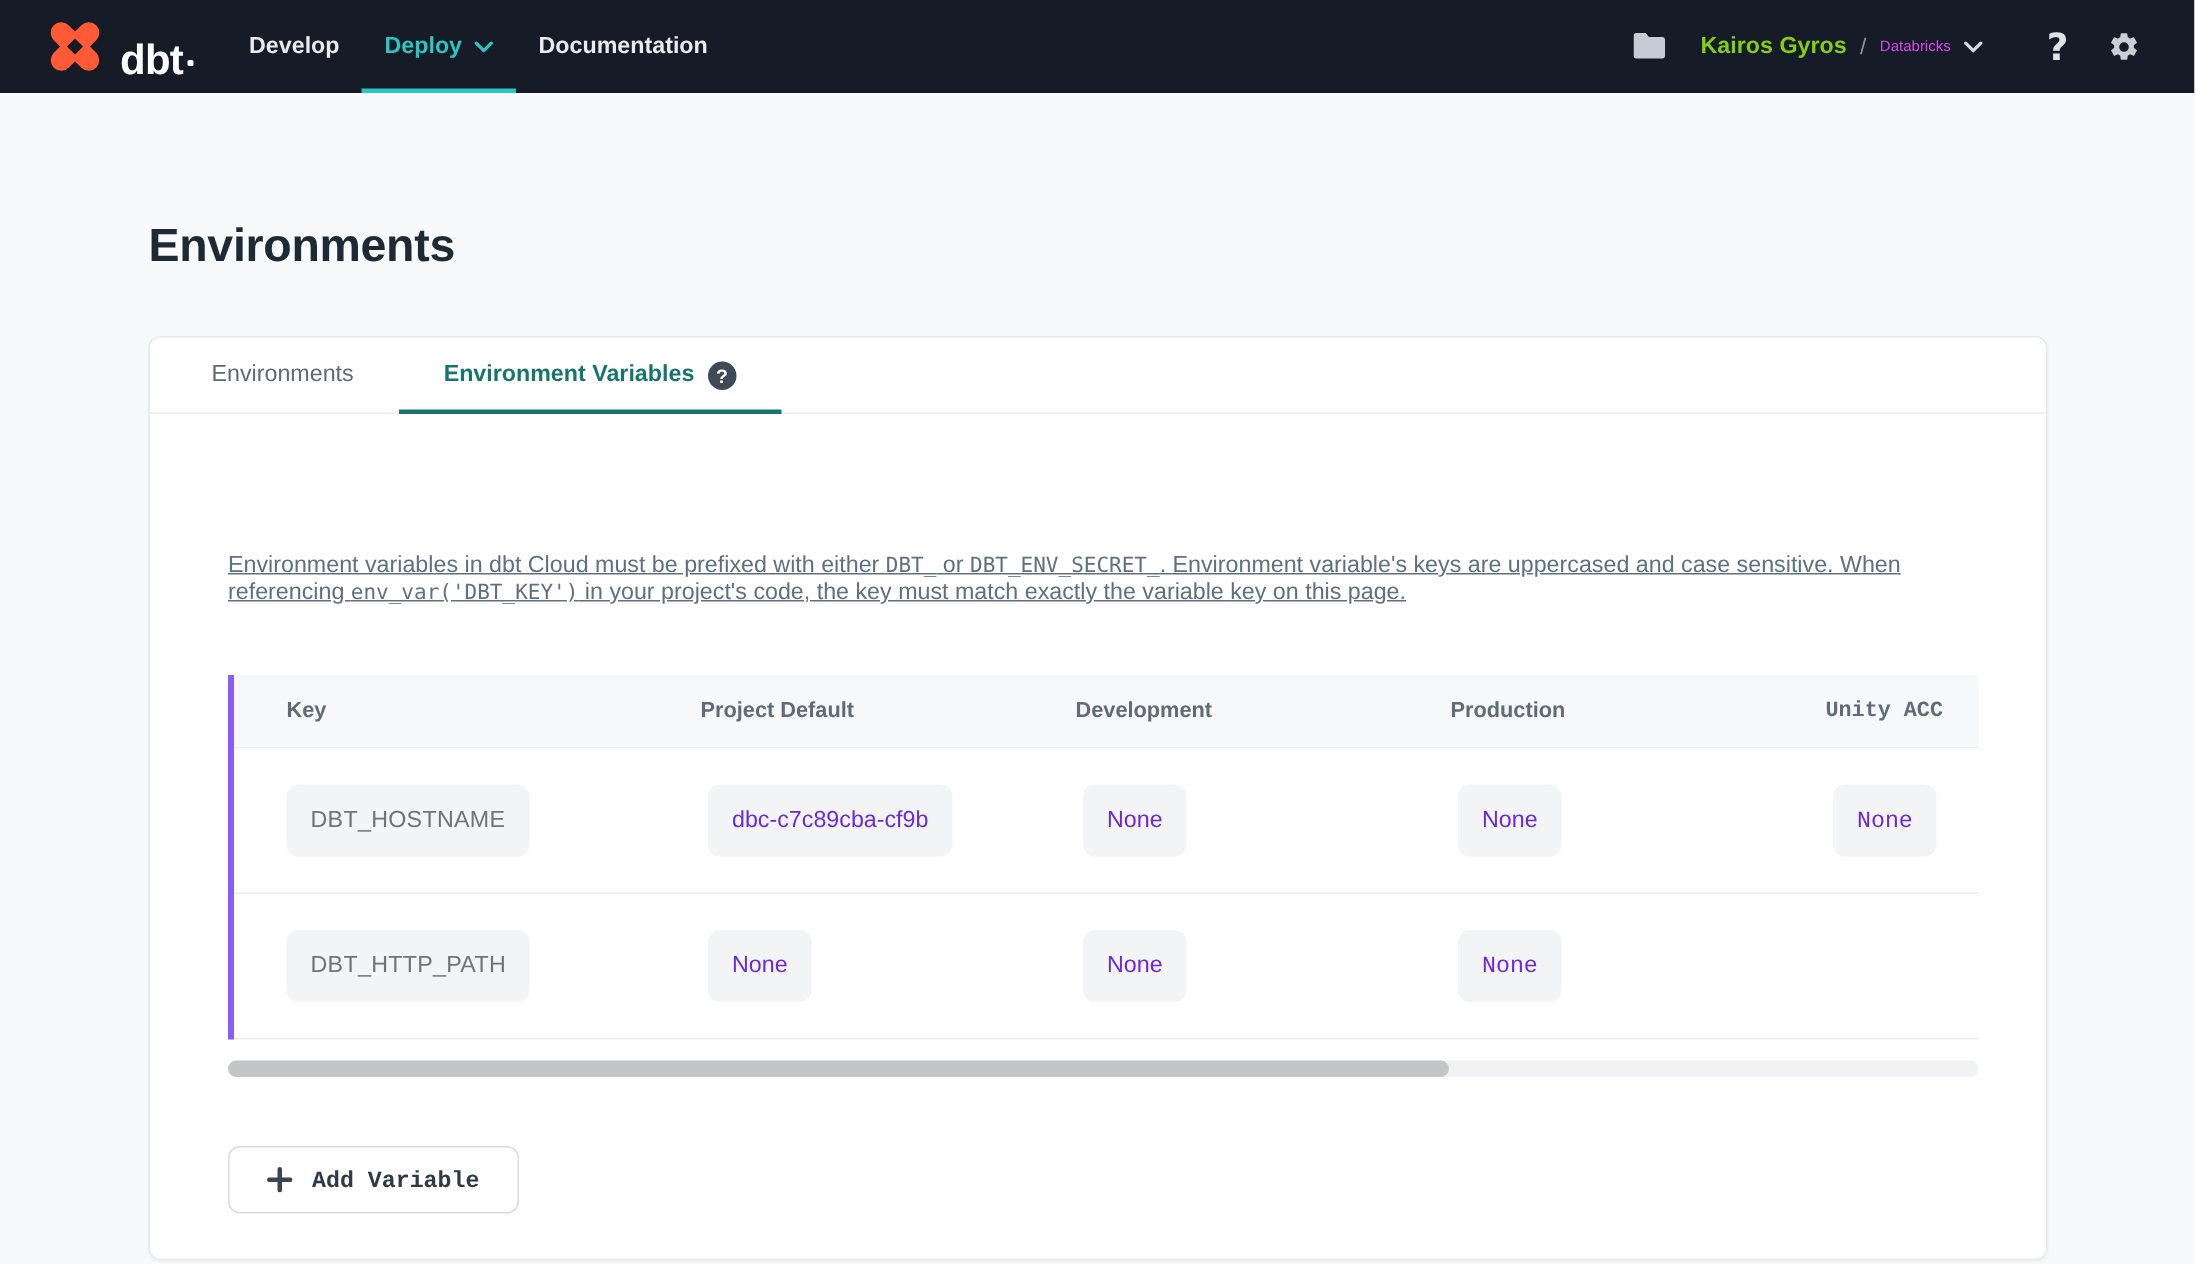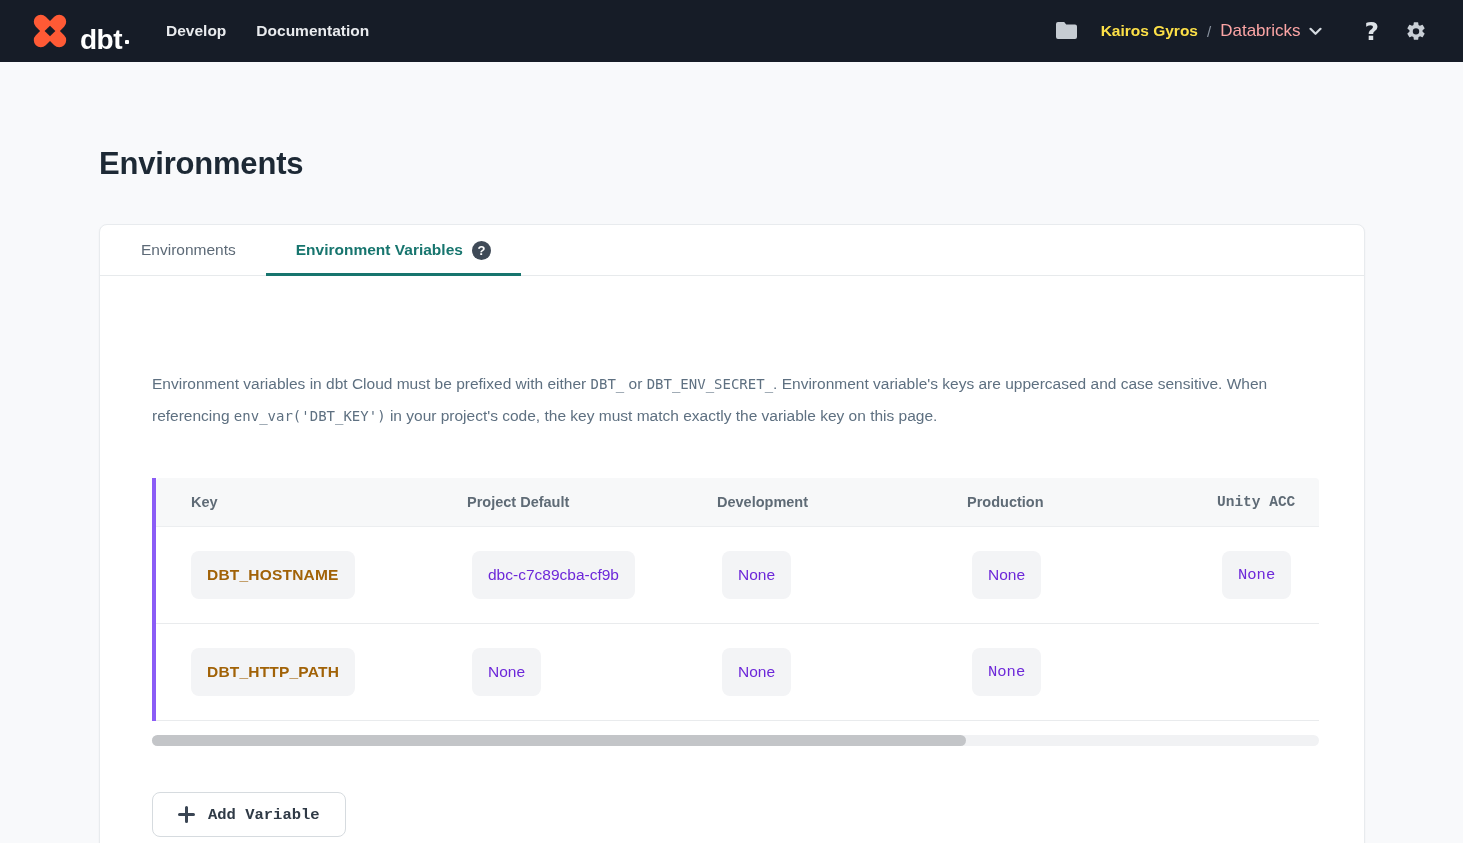--- a/index.html
+++ b/index.html
@@ -31,23 +31,23 @@
   }
   .nav-item .chev { margin-left: 8px; display: block; }
   .nav-item.active { color: #2cc6c2; }
   .nav-item.active::after {
     content: ""; position: absolute; left: 0; right: 0; bottom: 0; height: 3px; background: #2cc6c2;
   }
 
   .nav-right { margin-left: auto; display: flex; align-items: center; margin-right: 36px; }
   .crumb { display: flex; align-items: center; cursor: pointer; }
   .crumb-folder { display: block; }
-  .crumb-name { color: #fde047; font-size: 15.5px; font-weight: 700; margin-left: 24px; }
+  .crumb-name { color: #84cc16; font-size: 15.5px; font-weight: 700; margin-left: 24px; }
   .crumb-sep { color: #8a93a0; font-size: 15px; margin: 0 9px; }
-  .crumb-env { color: #fca5a5; font-size: 17px; }
+  .crumb-env { color: #d946ef; font-size: 10px; }
   .crumb .chev { margin-left: 9px; color: #d5dae0; display: block; }
   .nav-help {
     color: #dde2e7; font-size: 25px; font-weight: 700; margin-left: 42px; cursor: pointer;
     font-family: "DejaVu Sans", sans-serif; line-height: 1;
   }
   .nav-gear { margin-left: 26px; cursor: pointer; display: block; }
 
   
   .page { padding: 84px 0 0 99px; }
   .page-title { font-size: 31px; font-weight: 700; color: #1d2935; letter-spacing: -0.2px; }
@@ -70,21 +70,21 @@
   }
   .tab-help {
     width: 19px; height: 19px; border-radius: 50%; background: #3f4a57; color: #ffffff;
     font-size: 13px; font-weight: 700; display: flex; align-items: center; justify-content: center;
     margin-left: 9px;
   }
 
   
   .content { padding: 92px 45px 30px 52px; }
   .desc {
-    width: 1167px; font-size: 15.5px; line-height: 31px; color: #5e7081;
+    width: 1167px; font-size: 15.5px; line-height: 18px; color: #5e7081; text-decoration: underline;
   }
   .mono {
     font-family: "DejaVu Sans Mono", monospace; font-size: 14px; color: #5e7081;
   }
 
   
   .var-table { margin-top: 46px; width: 1167px; border-left: 4px solid #8b5cf6; }
   .thead {
     height: 49px; background: #f7f8f9; border-radius: 4px 4px 0 0;
     display: flex; align-items: center; border-bottom: 1px solid #eceef0;
@@ -92,21 +92,21 @@
   }
   .c1 { width: 311px; padding-left: 35px; }
   .c2, .c3, .c4 { width: 250px; }
   .c5 { flex: 1; font-family: Liberation Mono, monospace; }
   .trow { height: 97px; display: flex; align-items: center; border-bottom: 1px solid #e9ebed; background: #ffffff; }
   .trow .c2, .trow .c3, .trow .c4, .trow .c5 { padding-left: 5px; }
   .pill {
     display: inline-flex; align-items: center; height: 48px; padding: 0 16px;
     background: #f3f4f6; border-radius: 8px; font-size: 15.5px; color: #6d28d9; cursor: pointer;
   }
-  .pill.key { font-weight: 700; color: #a16207; letter-spacing: 0.2px; }
+  .pill.key { font-weight: 400; color: #737373; letter-spacing: 0.2px; }
 
   
   .hscroll { margin-top: 14px; width: 1167px; height: 11px; background: #f1f2f4; border-radius: 6px; position: relative; }
   .hscroll-thumb { position: absolute; left: 0; top: 0; height: 11px; width: 814px; background: #c3c5c8; border-radius: 6px; cursor: grab; }
 
   
   .add-btn {
     margin-top: 46px; display: inline-flex; align-items: center; gap: 13px;
     height: 45px; padding: 0 25px; background: #ffffff; border: 1px solid #d6dbdf;
     border-radius: 8px; font-family: Liberation Mono, monospace; font-size: 15.5px; font-weight: 600; color: #2f3a46; cursor: pointer;
@@ -126,20 +126,26 @@
       <rect x="18.2" y="18.2" width="7.6" height="7.6" transform="rotate(45 22 22)" fill="#161c27"></rect>
     </svg>
     <span class="brand-text">dbt</span>
     <span class="brand-dot"></span>
   </div>
 
   <div class="nav-menu">
     <div class="nav-item">
       <span>Develop</span>
     </div>
+    <div class="nav-item active">
+      <span>Deploy</span>
+      <svg class="chev" width="13" height="9" viewBox="0 0 13 9">
+        <path d="M1.5 1.8l5 5 5-5" fill="none" stroke="#2cc6c2" stroke-width="2.2" stroke-linecap="round" stroke-linejoin="round"></path>
+      </svg>
+    </div>
     <div class="nav-item">
       <span>Documentation</span>
     </div>
   </div>
 
   <div class="nav-right">
     <div class="crumb">
       <svg class="crumb-folder" width="21" height="18" viewBox="0 0 21 18">
         <path d="M2 1h6.2l2 2.6H19a2 2 0 0 1 2 2V16a2 2 0 0 1-2 2H2a2 2 0 0 1-2-2V3a2 2 0 0 1 2-2z" fill="#c6ccd3" transform="translate(0,-1)"></path>
       </svg>

